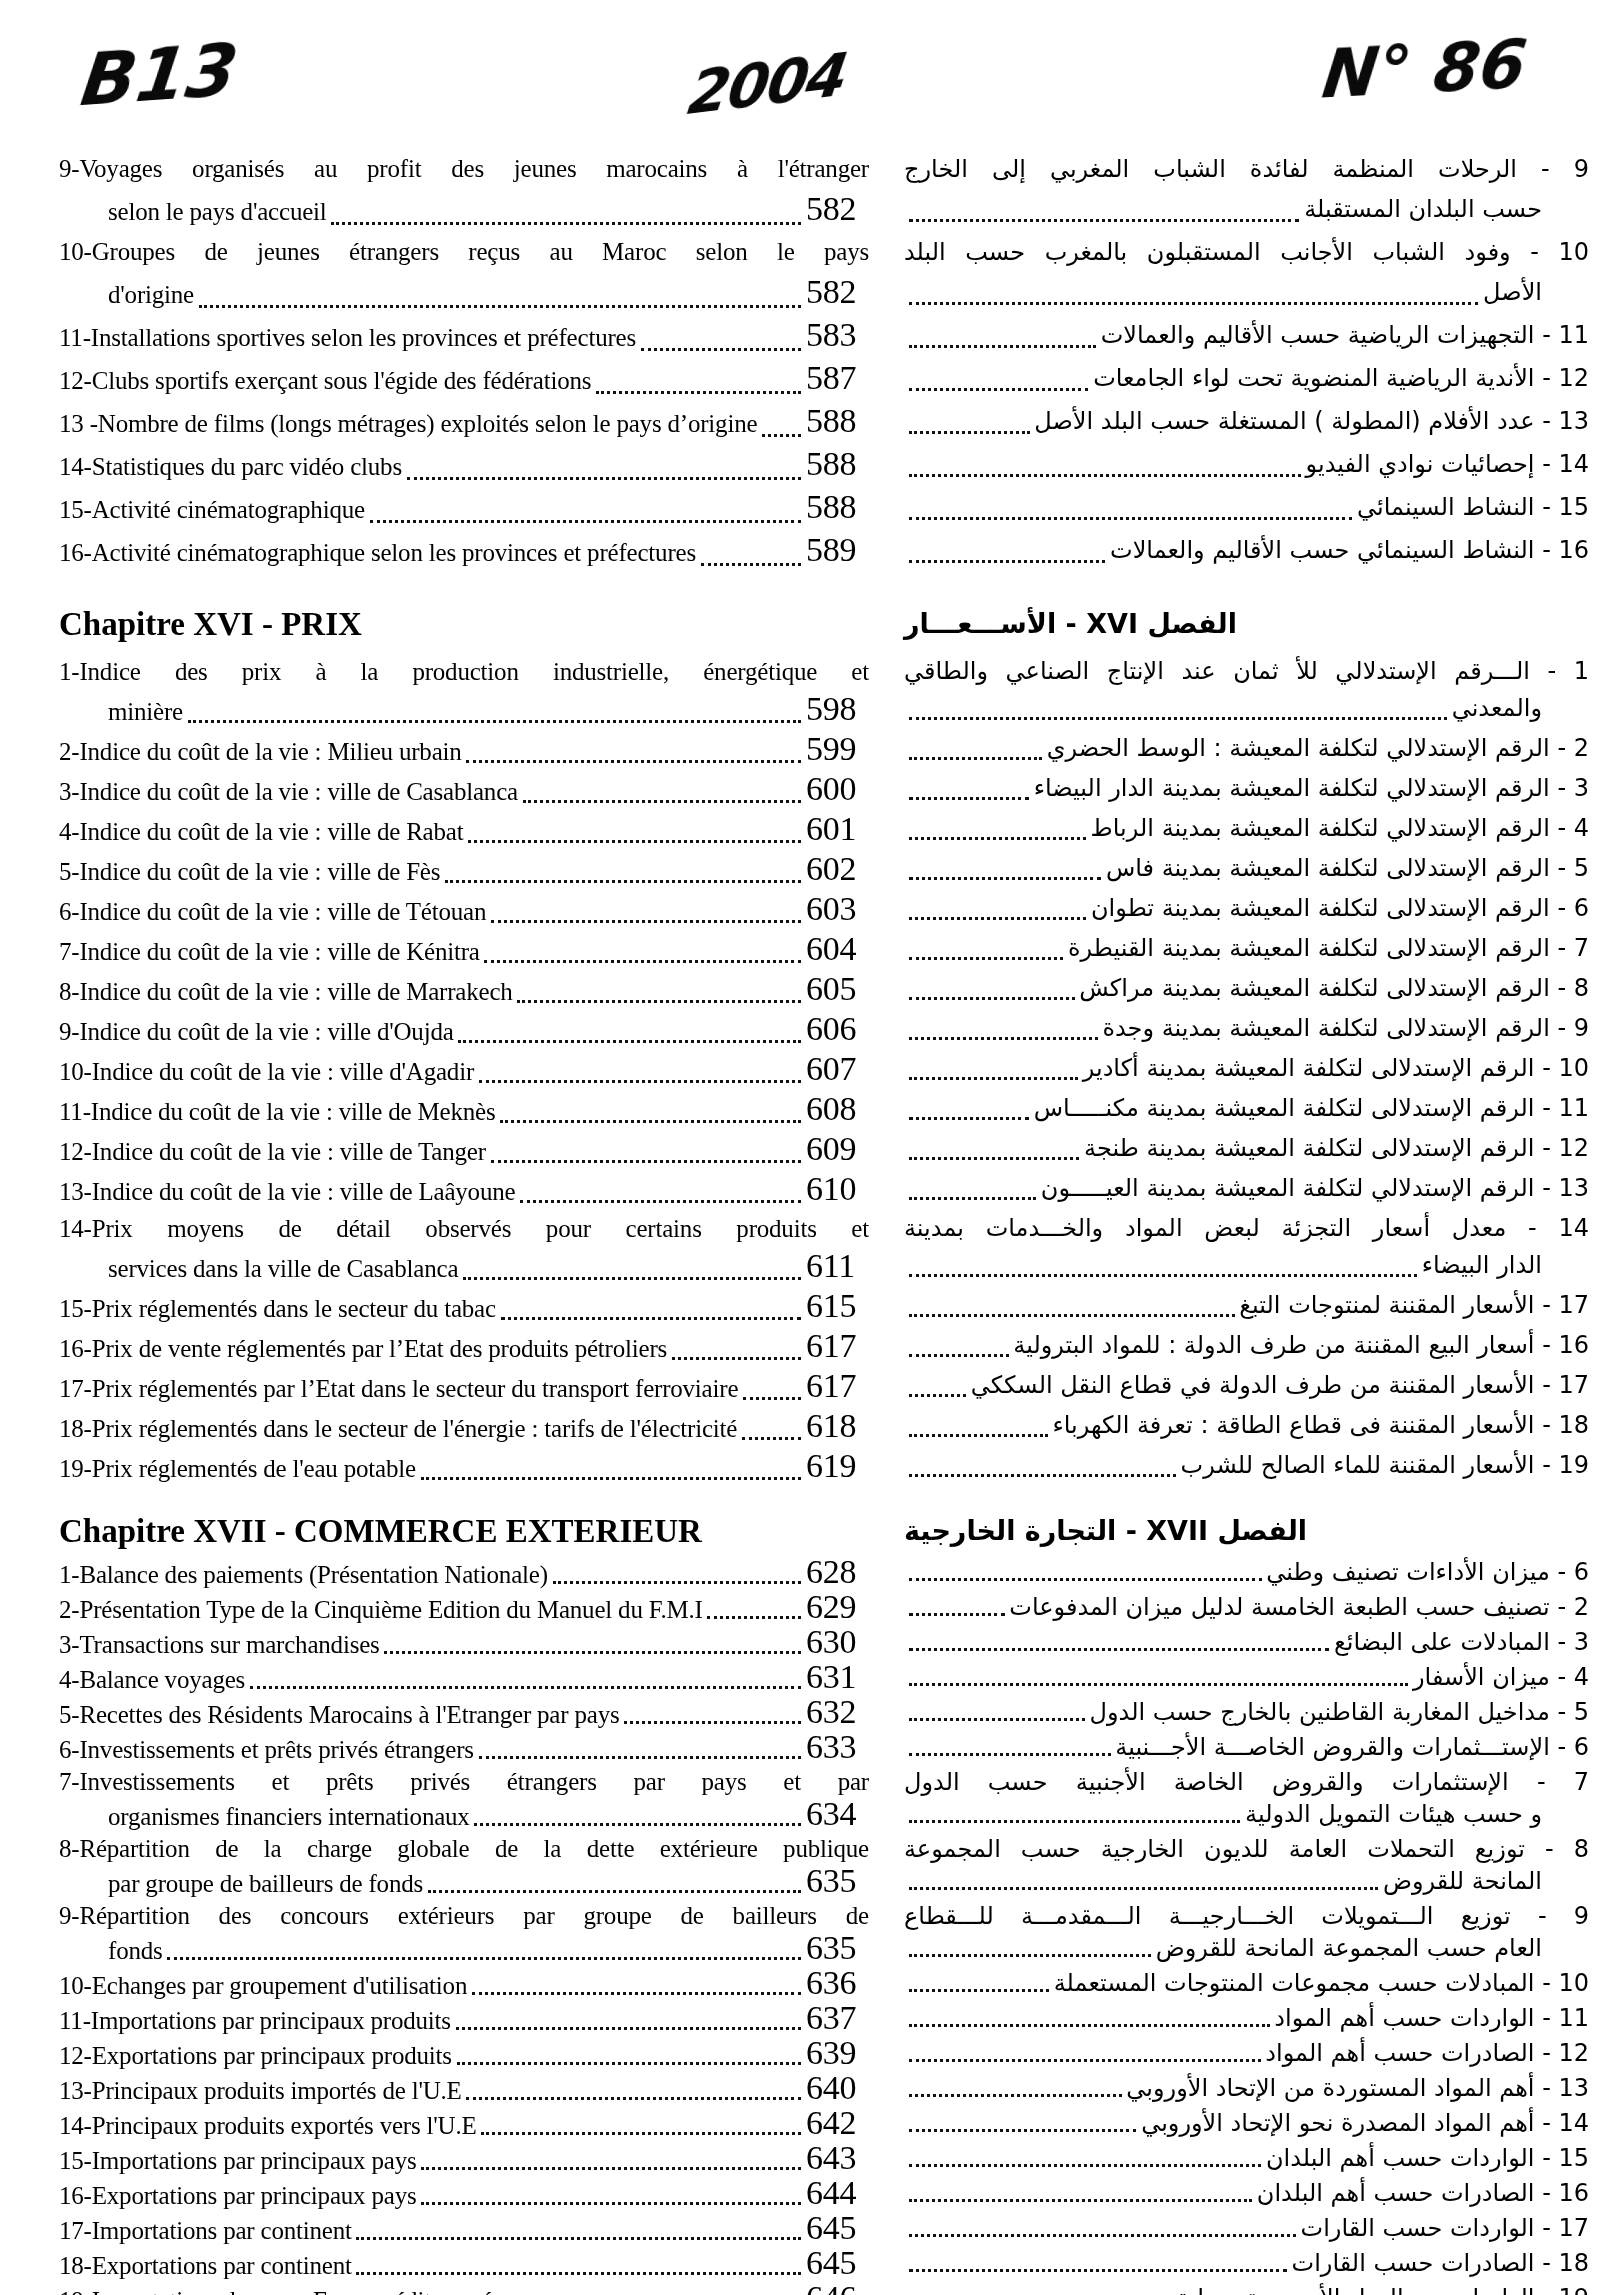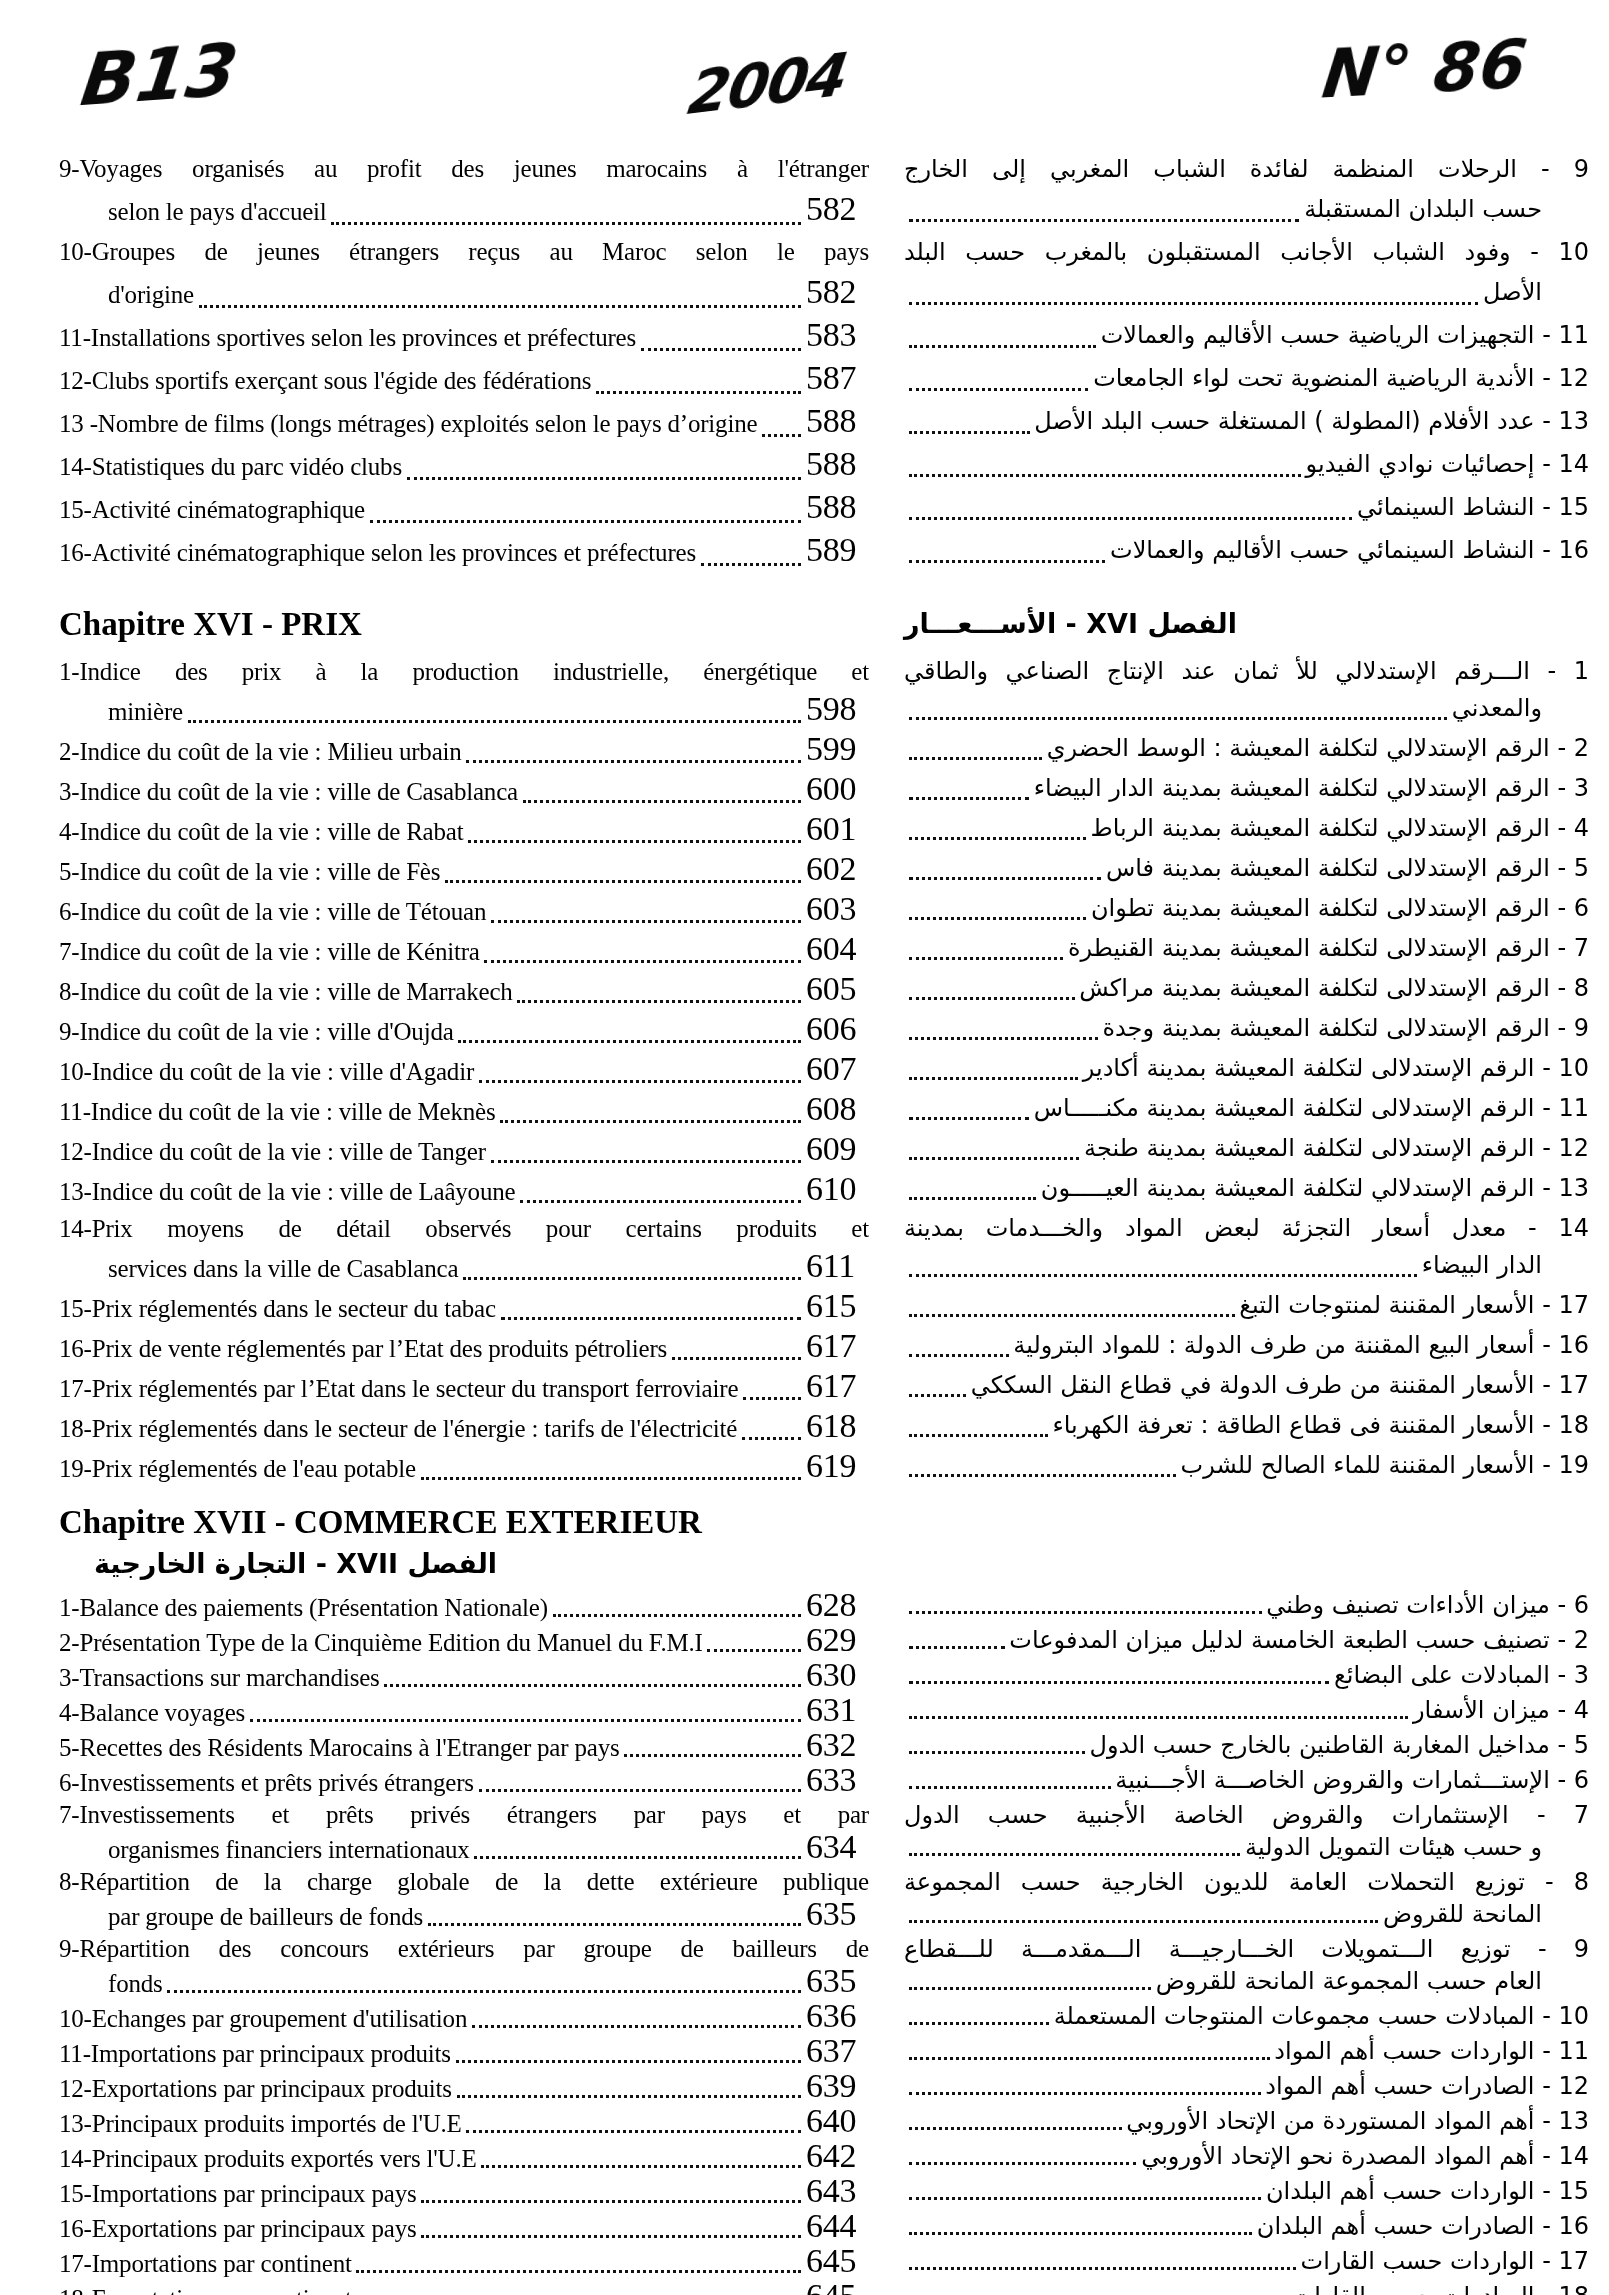--- a/index.html
+++ b/index.html
@@ -58,21 +58,21 @@
     margin:0 4.7px 7px 4.7px;
     height:0;
   }
   .pg{
     flex:none;width:63px;text-align:left;
     font-size:34px;white-space:nowrap;
     font-family:Liberation Serif, serif;
   }
   
   .heading-row{margin-top:30px;margin-bottom:7.8px;}
-  .sec-2 .heading-row{margin-top:14px;margin-bottom:4.7px;flex-direction:column;}
+  .sec-2 .heading-row{margin-top:23px;margin-bottom:4.7px;}
   .fr-h{
     width:810px;flex:none;
     font-family:"Liberation Serif",serif;
     font-weight:bold;font-size:33px;line-height:42px;
   }
   .ar-h{
     flex:1;margin-left:35px;
     font-family:"DejaVu Sans",sans-serif;
     font-weight:bold;font-size:27px;line-height:42px;
     direction:rtl;text-align:left;

